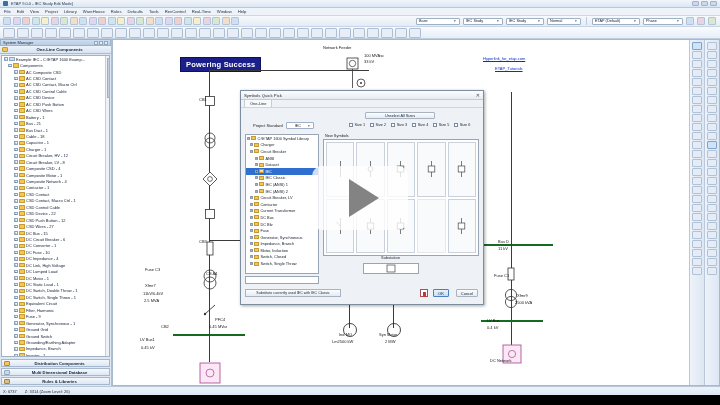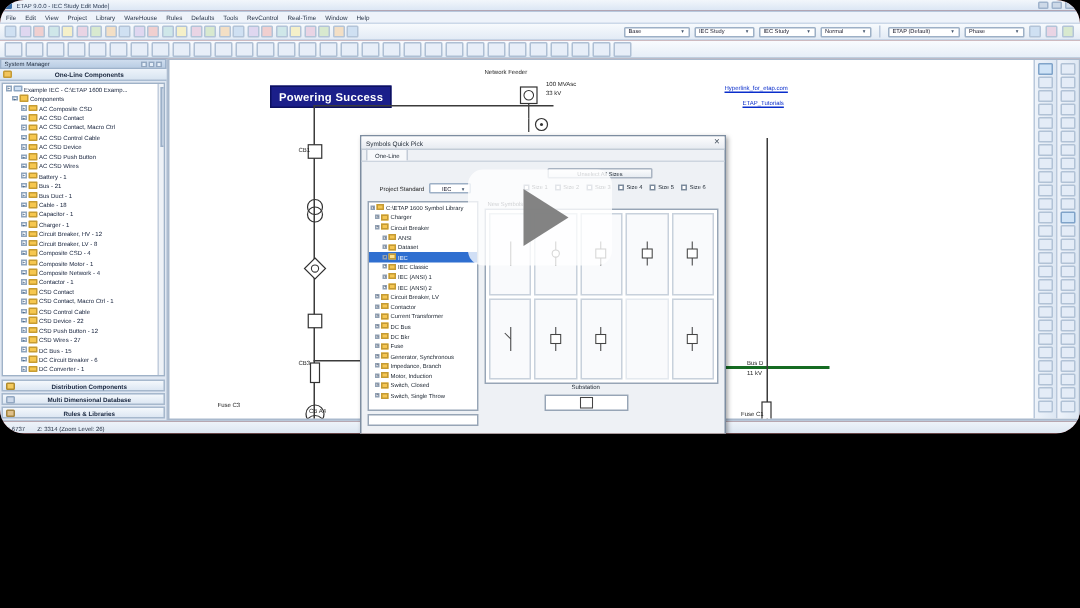--- a/index.html
+++ b/index.html
@@ -1,19 +1,19 @@
 <!DOCTYPE html>
 <html><head>
 <meta charset="utf-8">
 <style>
   * { box-sizing: border-box; margin:0; padding:0; }
   html,body { width:720px; height:405px; overflow:hidden; background:#000; }
   body { font-family:"Liberation Sans", sans-serif; font-size:5px; color:#111; }
 
-  .app { position:relative; width:720px; height:289px; background:#7f1d1d; overflow:hidden;border-radius:16px; }
+  .app { position:relative; width:720px; height:395px; background:#8b5cf6; overflow:hidden; }
 
   
   .titlebar { height:8px; background:linear-gradient(#f2f6fb,#dbe6f4); border-bottom:1px solid #b8c8dd;
               display:flex; align-items:center; padding:0 3px; gap:3px; }
   .titlebar .tb-icon { width:5px; height:5px; background:#3a6ea5; border-radius:1px; }
   .titlebar .tb-title { font-size:4px; color:#2a3a52; white-space:nowrap; }
   .titlebar .tb-btns { margin-left:auto; display:flex; gap:2px; }
   .titlebar .tb-btns i { display:block; width:7px; height:5px; background:#cdd9e8; border:1px solid #9fb3cc; border-radius:1px; }
 
   

